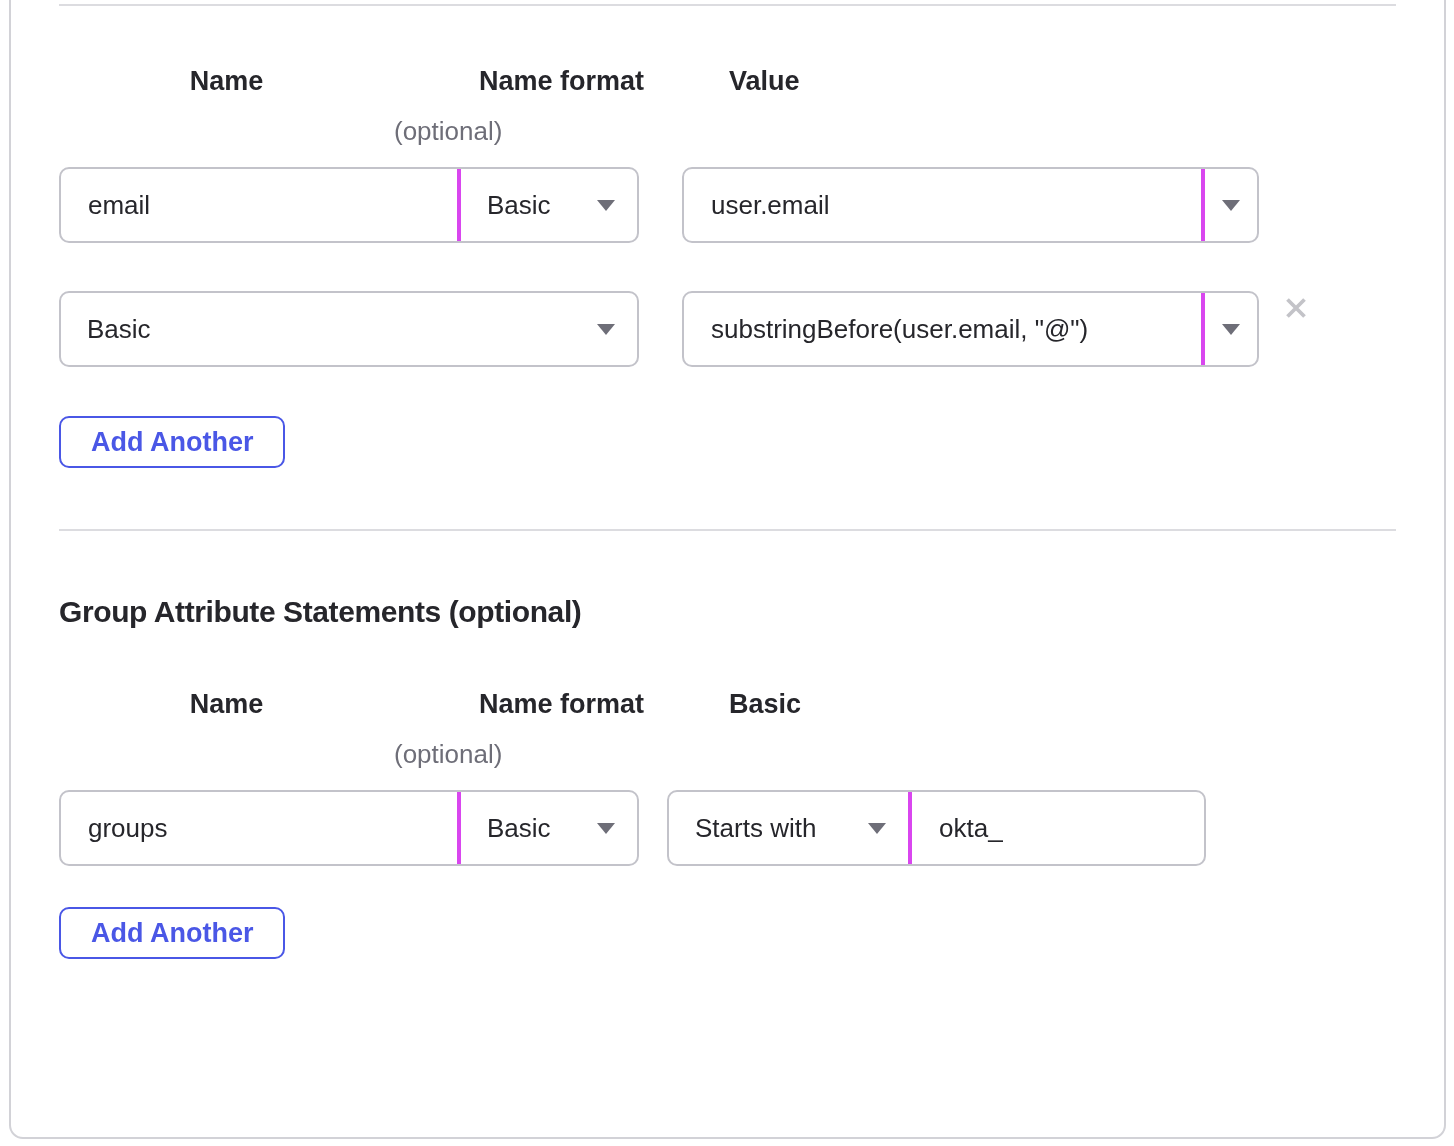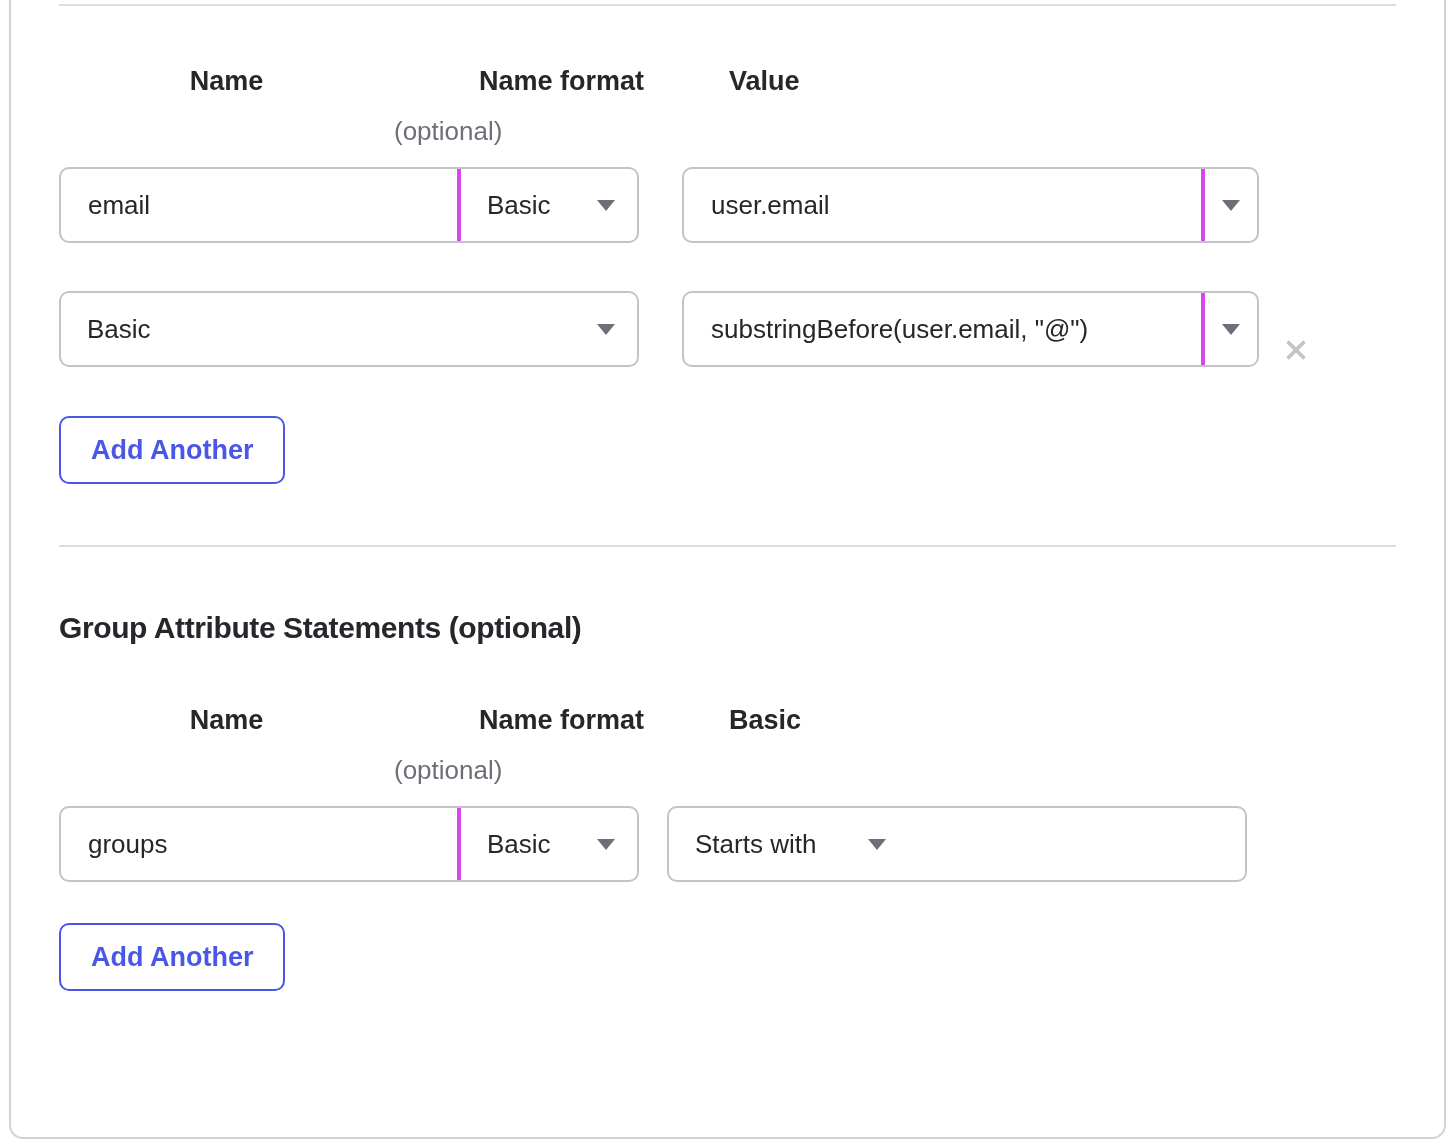--- a/index.html
+++ b/index.html
@@ -20,29 +20,29 @@
   .section-title { font-size:30px; font-weight:700; letter-spacing:-0.4px; color:#26262b; }
   .learn-more { font-size:23px; color:#4a57e6; text-decoration:none; letter-spacing:0.4px;
                 margin-top:3px; cursor:pointer; }
 
   .col-headers { display:flex; margin-top:60px; }
   .col { width:335px; }
   .col.wide { width:auto; }
   .col-label { font-size:27px; font-weight:700; color:#26262b; display:block;text-align:center; }
   .col-note  { font-size:26px; font-weight:400; color:#6e6e78; display:block; margin-top:19px; }
 
-  .field-row { display:flex; align-items:flex-end; }
+  .field-row { display:flex; align-items:flex-start; }
   .row-first  { margin-top:20px; }
   .row-next   { margin-top:48px; }
 
   .group { display:flex; height:76px; border:2px solid #c3c3ca; border-radius:10px;
            background:#fff; overflow:hidden; }
   .name-group  { width:580px; }
   .value-group { width:577px; margin-left:43px;gap:24px; }
-  .filter-group{ width:580px; margin-left:28px; }
+  .filter-group{ width:539px; margin-left:28px; }
 
   .seg { display:flex; align-items:center; height:100%; }
   .seg + .seg { border-left:4px solid #d946ef; }
   .name-seg   { width:396px; }
   .value-seg  { flex:1; }
   .arrow-seg  { width:56px; flex:none; justify-content:center; cursor:pointer; }
   .fmt-seg    { flex:1; justify-content:space-between; padding:0 22px 0 26px; cursor:pointer; }
   .filtersel-seg { width:239px; flex:none; justify-content:space-between;
                    padding:0 22px 0 26px; cursor:pointer; }
   .filterval-seg { flex:1; }
@@ -51,21 +51,21 @@
                 font-family:inherit; font-size:26px; color:#26262b; padding:0 20px 0 27px; }
   .select-label { font-size:26px; color:#26262b; }
 
   .caret { width:0; height:0; border-left:9px solid transparent; border-right:9px solid transparent;
            border-top:11px solid #6e6e78; }
 
   .x-btn { margin-left:20px; width:34px; height:34px; display:flex; align-items:center;
            justify-content:center; background:none; border:none; cursor:pointer; }
 
   .add-btn { display:inline-flex; align-items:center; justify-content:center;
-             height:68px; padding:0 30px; background:#fff; border:2.5px solid #4a57e6;
+             height:52px; padding:0 30px; background:#fff; border:2.5px solid #4a57e6;
              border-radius:10px; color:#4a57e6; font-family:inherit; font-size:27px;
              font-weight:700; cursor:pointer; }
   .add-first  { margin-top:49px; }
   .add-second { margin-top:41px; }
 </style>
 </head>
 <body>
 
 <div class="card">
   <div class="card-inner">
@@ -162,19 +162,22 @@
         <div class="seg fmt-seg">
           <span class="select-label">Basic</span>
           <span class="caret"></span>
         </div>
       </div>
       <div class="group filter-group">
         <div class="seg filtersel-seg">
           <span class="select-label">Starts with</span>
           <span class="caret"></span>
         </div>
+        <div class="seg filterval-seg">
+          <input class="text-input" type="text" value="okta_" style="">
+        </div>
       </div>
     </div>
 
     <button class="add-btn add-second">Add Another</button>
 
   </div>
 </div>
 
 </body></html>

